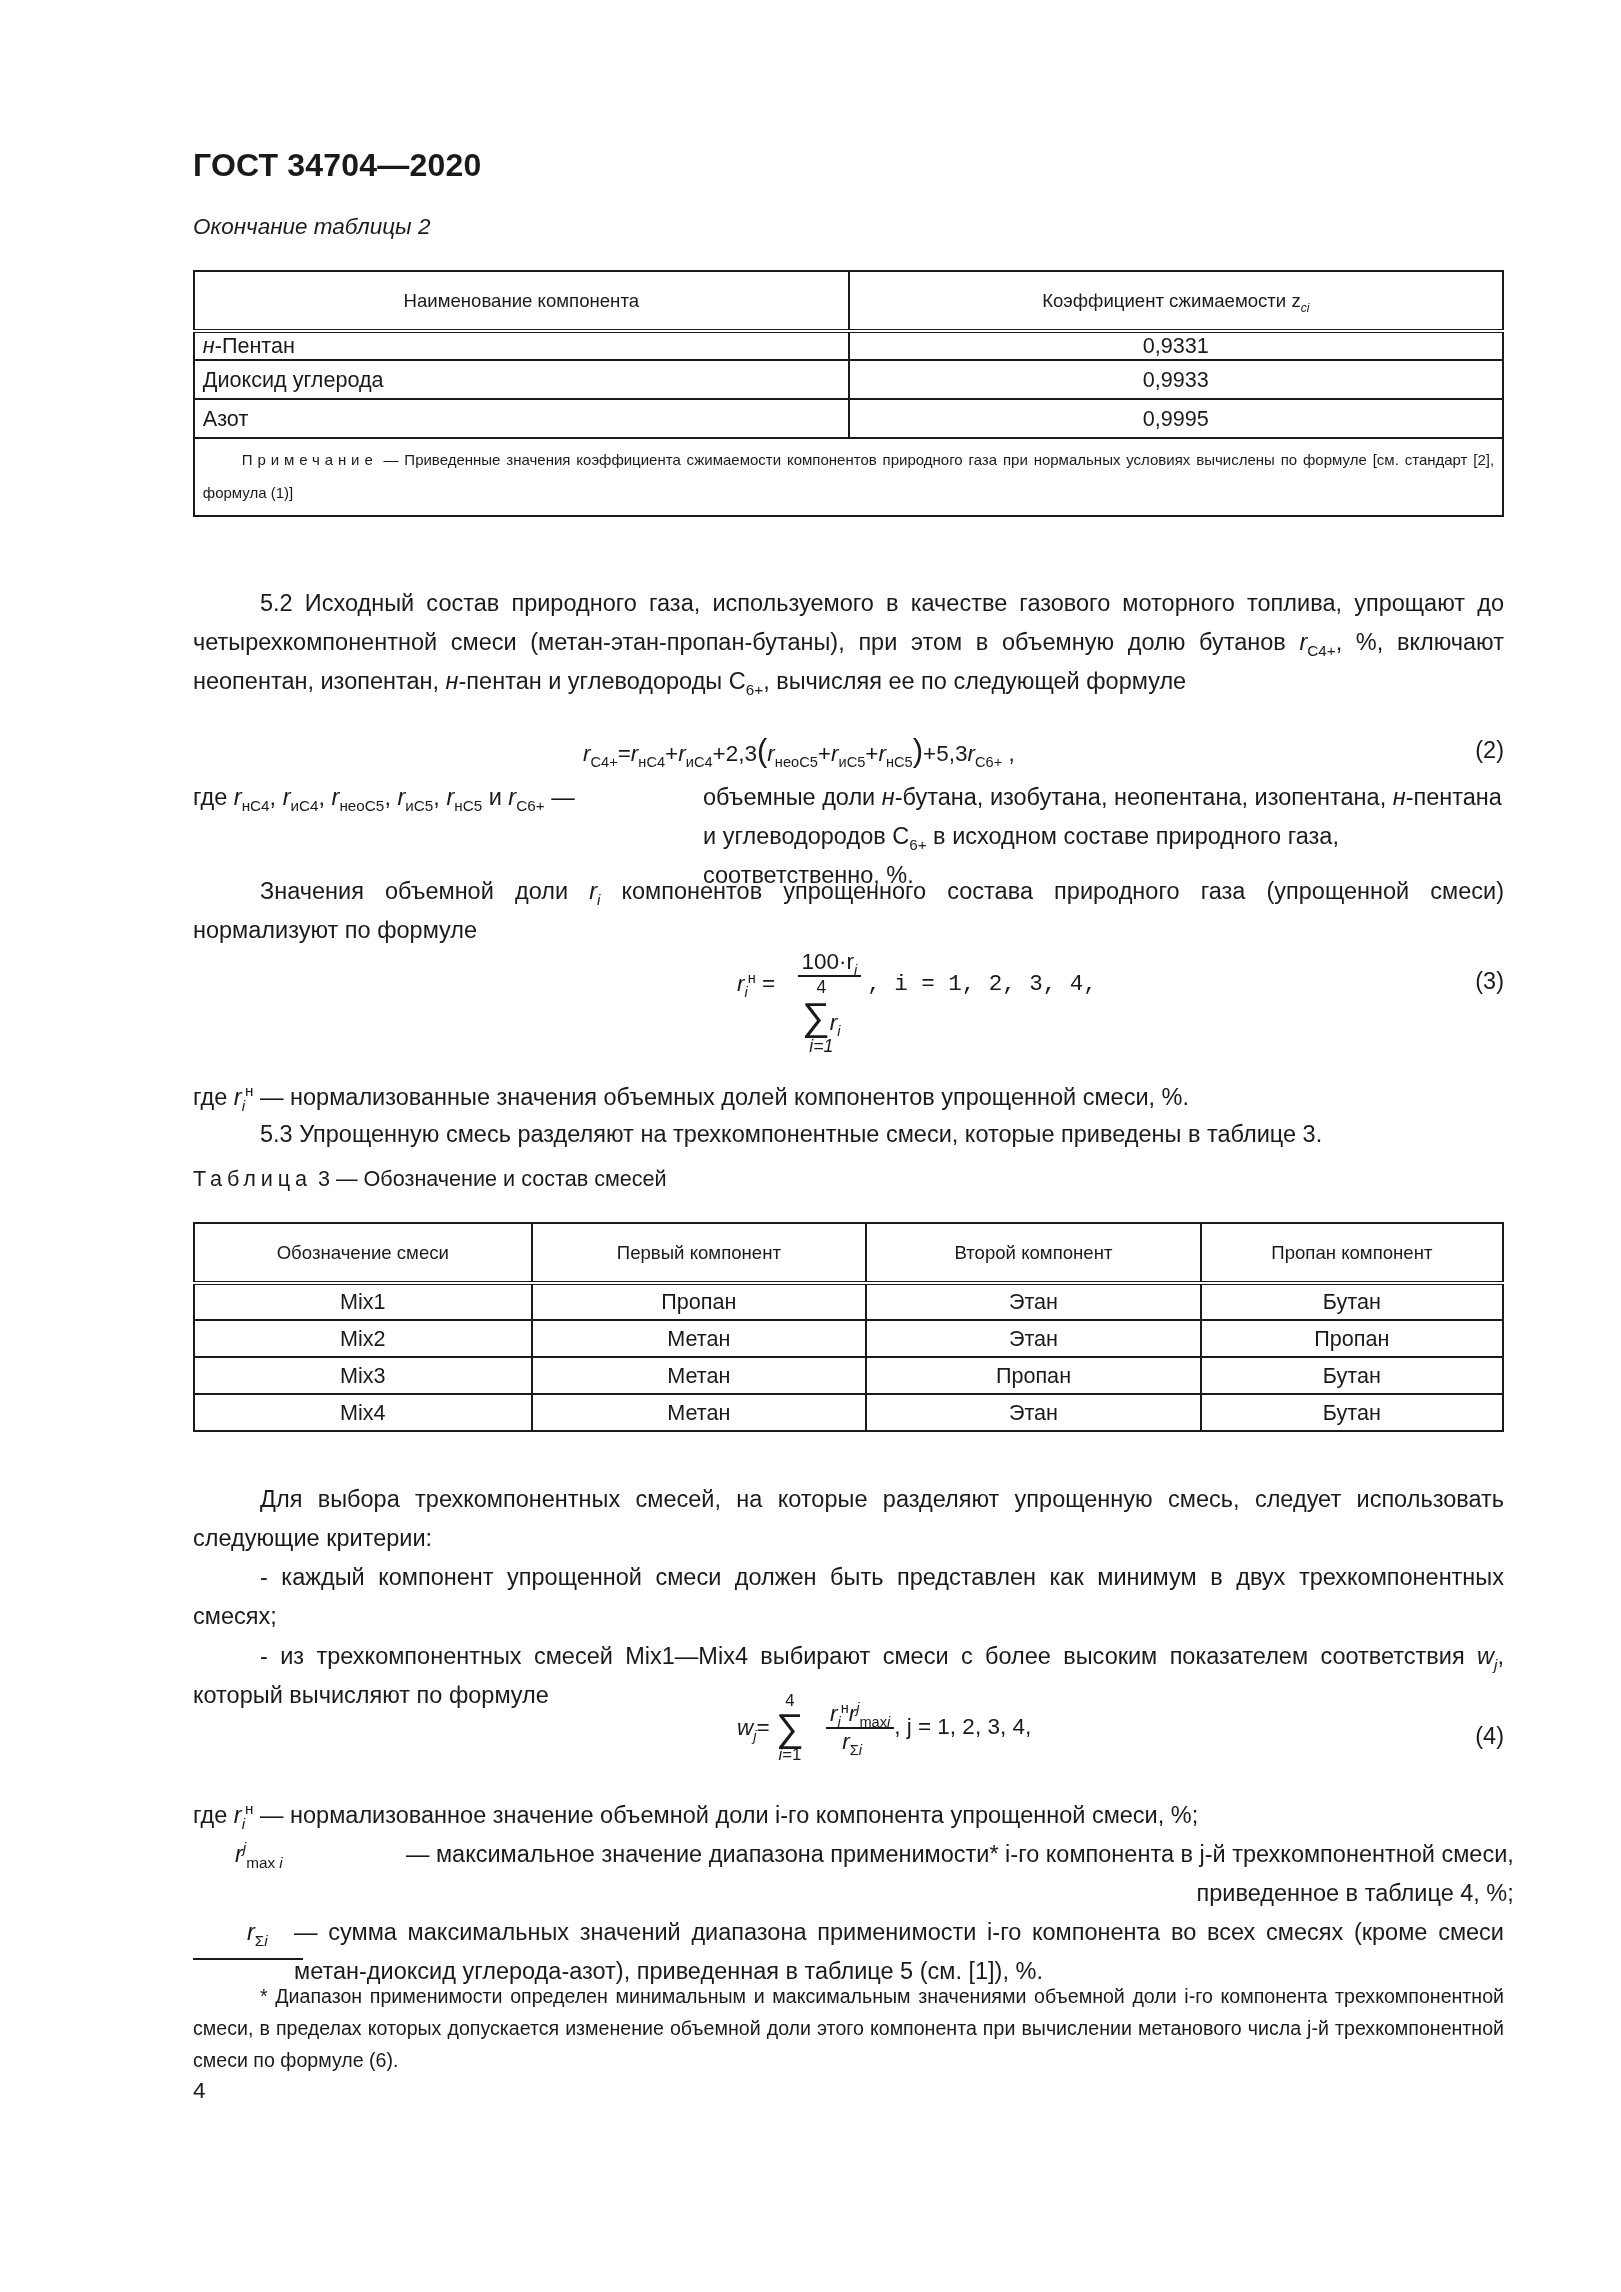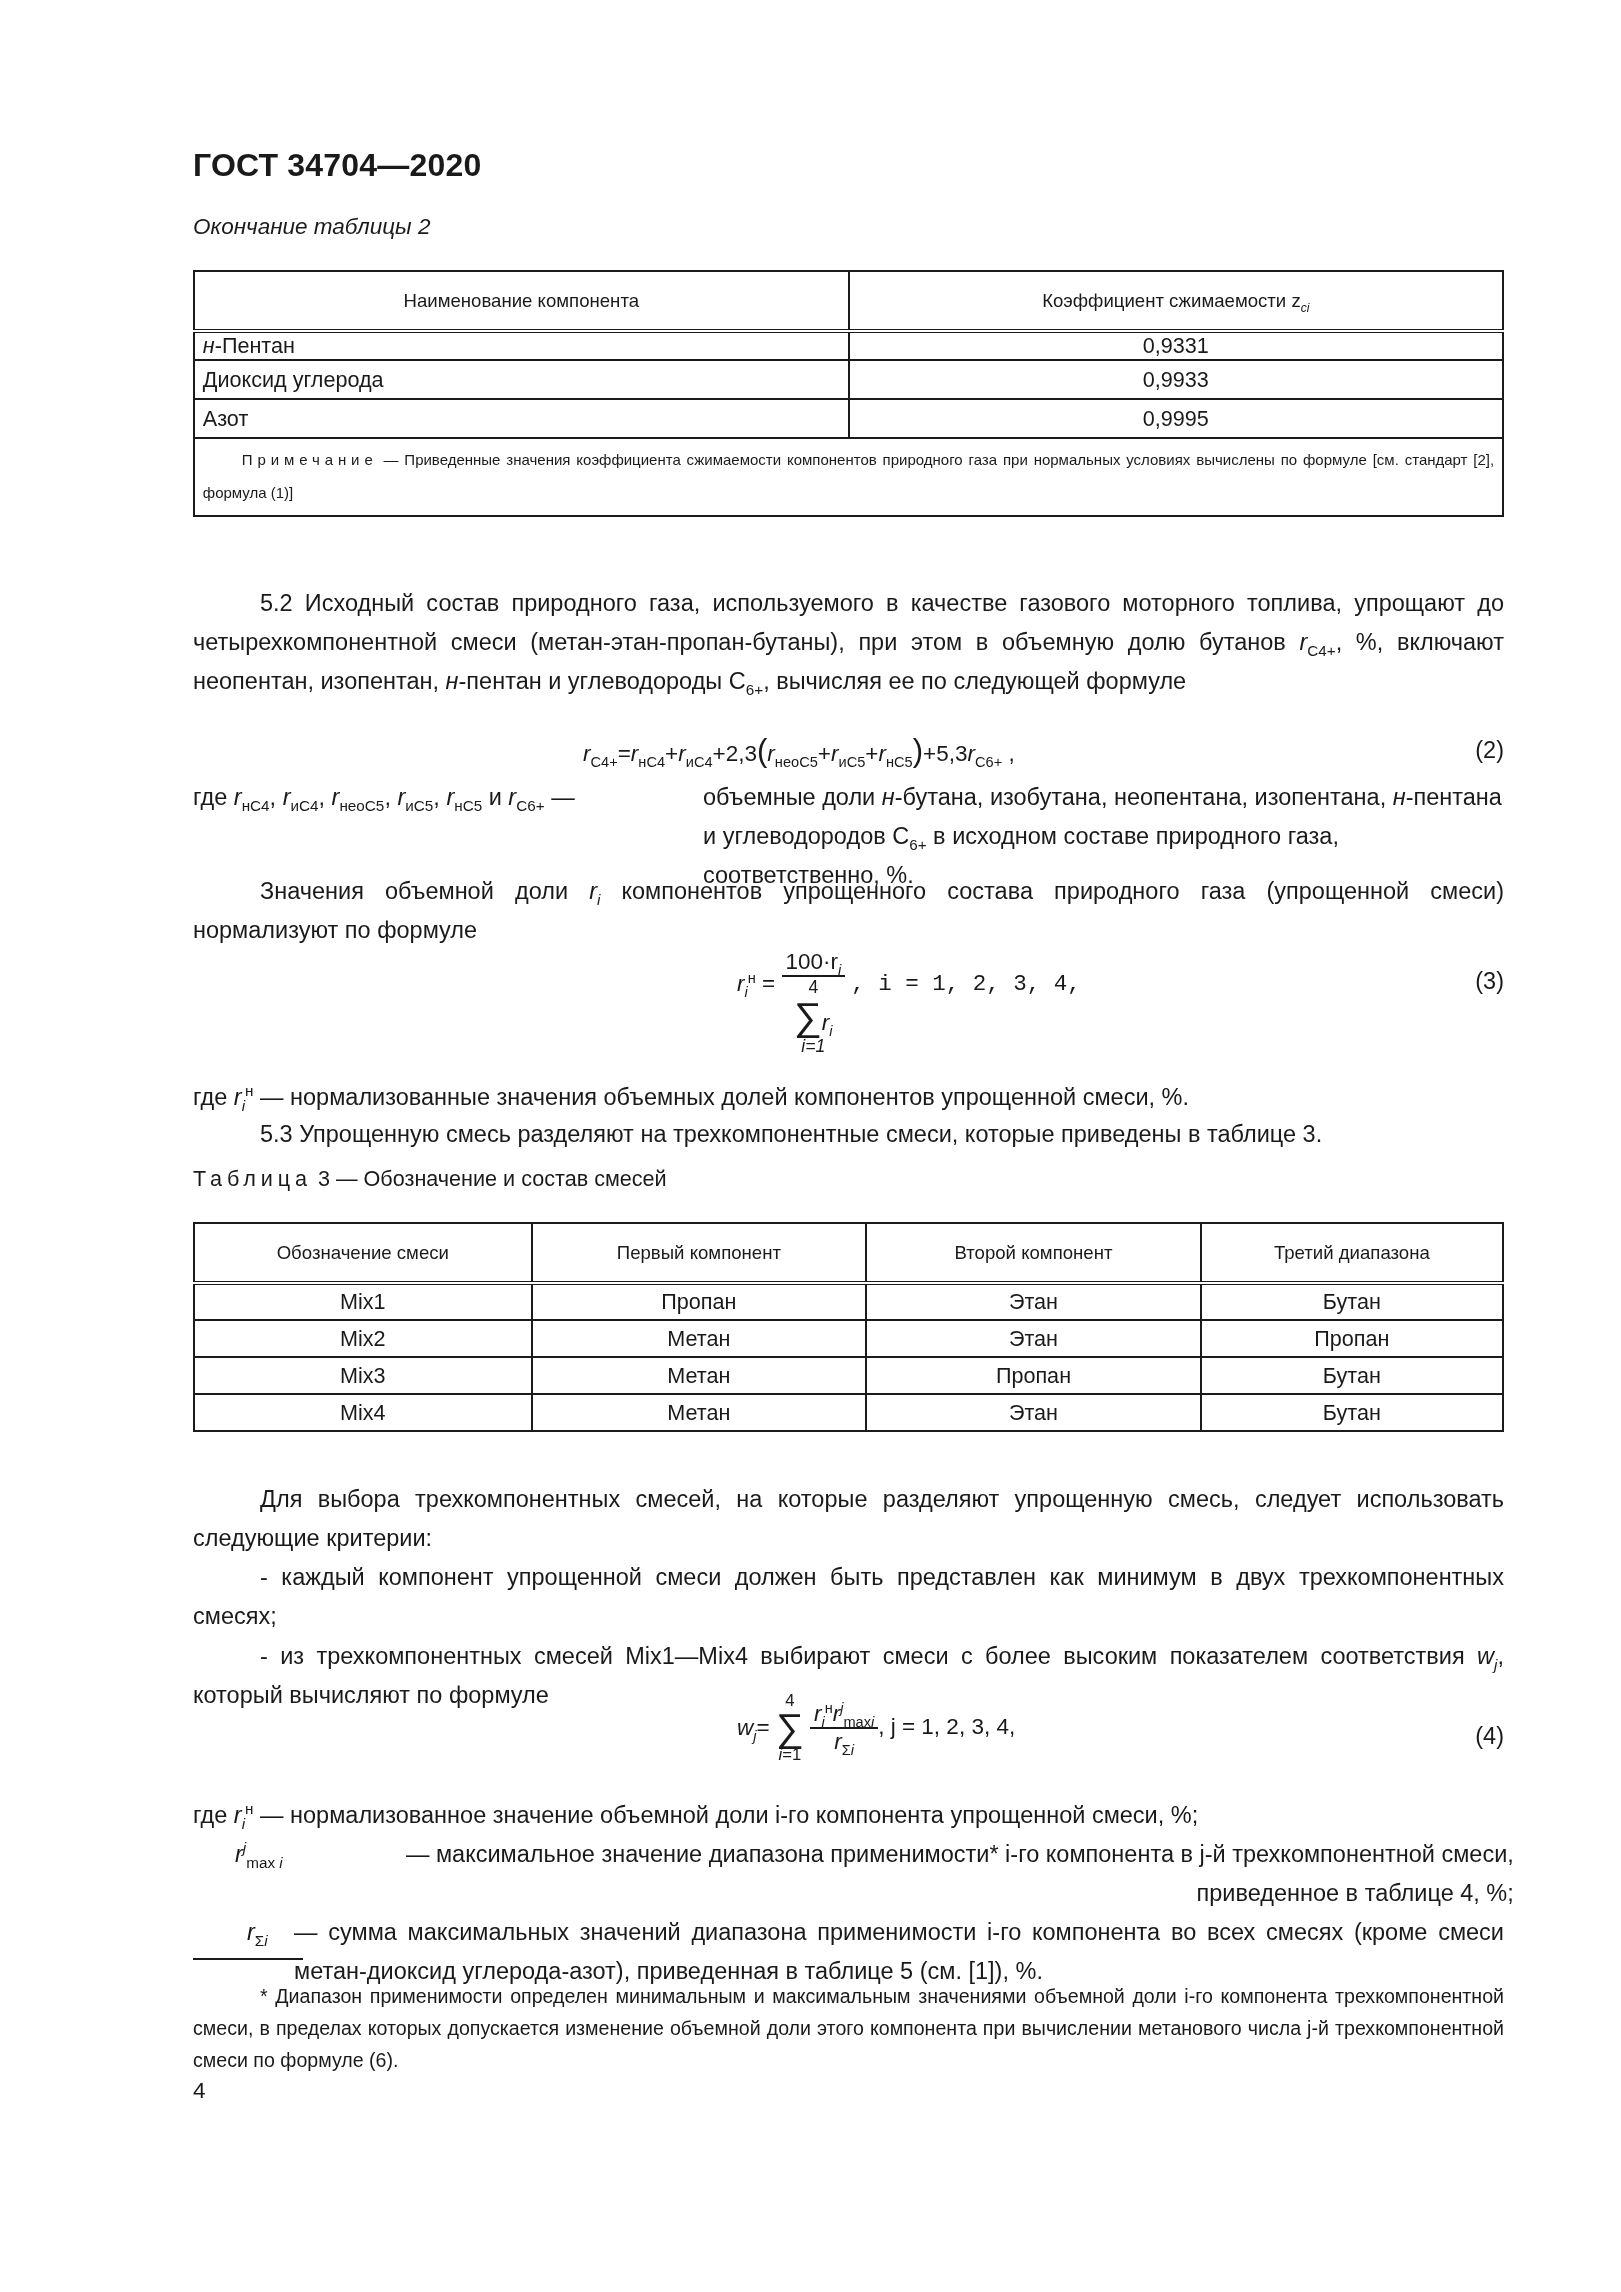--- a/index.html
+++ b/index.html
@@ -15,21 +15,21 @@
   table.t { position: absolute; border-collapse: collapse; font-size: 21.6px; }
   table.t td { border: 2px solid #1a1a1a; padding: 0 7.8px; }
   table.t2 td { border-top-width: 2.9px; border-bottom-width: 2.9px; }
   .dbl td { border-bottom: 4.9px double #1a1a1a !important; }
   .hcell { font-size: 18.6px; text-align: center; height: 57px; }
   .c { text-align: center; }
   .spaced { letter-spacing: 4.9px; }
   .frm { font-size: 23.5px; }
   .eqno { position: absolute; right: 117px; font-size: 23.5px; }
   .frac { display: inline-block; vertical-align: middle; text-align: center; }
-  .frac .num { display: block; border-bottom: 2px solid #1a1a1a; padding: 0 3.9px; }
+  .frac .num { display: block; border-bottom: 2px solid #1a1a1a; padding: 0 3.9px; margin-left: 16px; }
   .frac .den { display: block; }
   .sigma { font-size: 39px; line-height: 35px; }
   .fnline { left: 193px; top: 1958px; width: 110px; height: 2px; background: #1a1a1a; }
 </style>
 </head>
 <body>
 
 <div class="abs hdr">ГОСТ 34704—2020</div>
 <div class="abs cont">Окончание таблицы 2</div>
 
@@ -98,21 +98,21 @@
 <div class="abs" style="left:193px; top:1166px; font-size:21.6px;">
   <span class="spaced">Таблица</span><span> 3 — Обозначение и состав смесей</span>
 </div>
 
 <table class="t t2" style="left:193px; top:1222px; width:1311px;">
   <tbody>
       <tr class="dbl">
     <td class="hcell" style="width:320px">Обозначение смеси</td>
     <td class="hcell" style="width:317px">Первый компонент</td>
     <td class="hcell" style="width:317px">Второй компонент</td>
-    <td class="hcell">Третий диапазона</td>
+    <td class="hcell">Пропан компонент</td>
   </tr>
   <tr style="height:37px">
     <td class="c">Mix1</td>
     <td class="c">Пропан</td>
     <td class="c">Этан</td>
     <td class="c">Бутан</td>
   </tr>
   <tr style="height:37px">
     <td class="c">Mix2</td>
     <td class="c">Метан</td>

